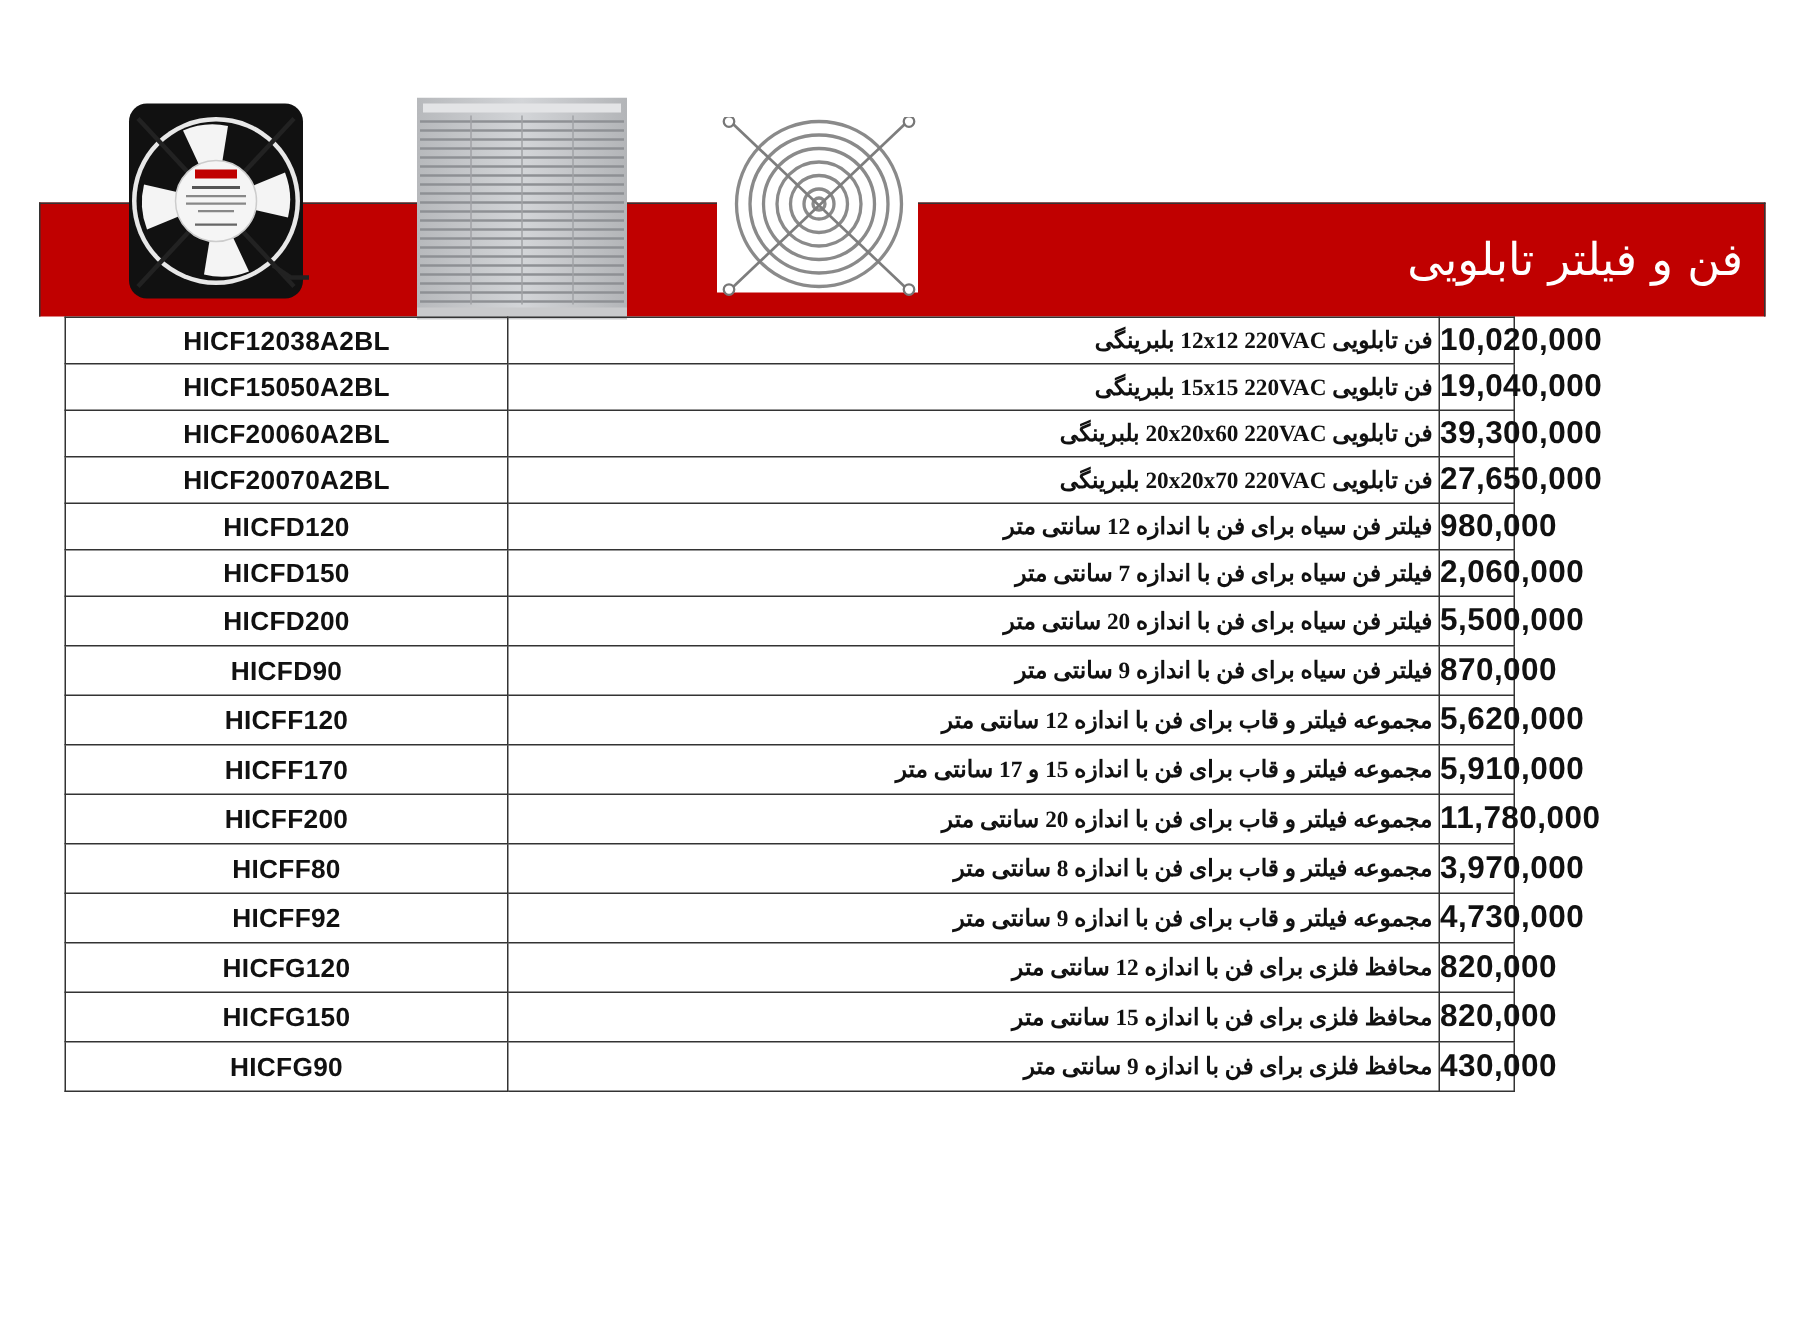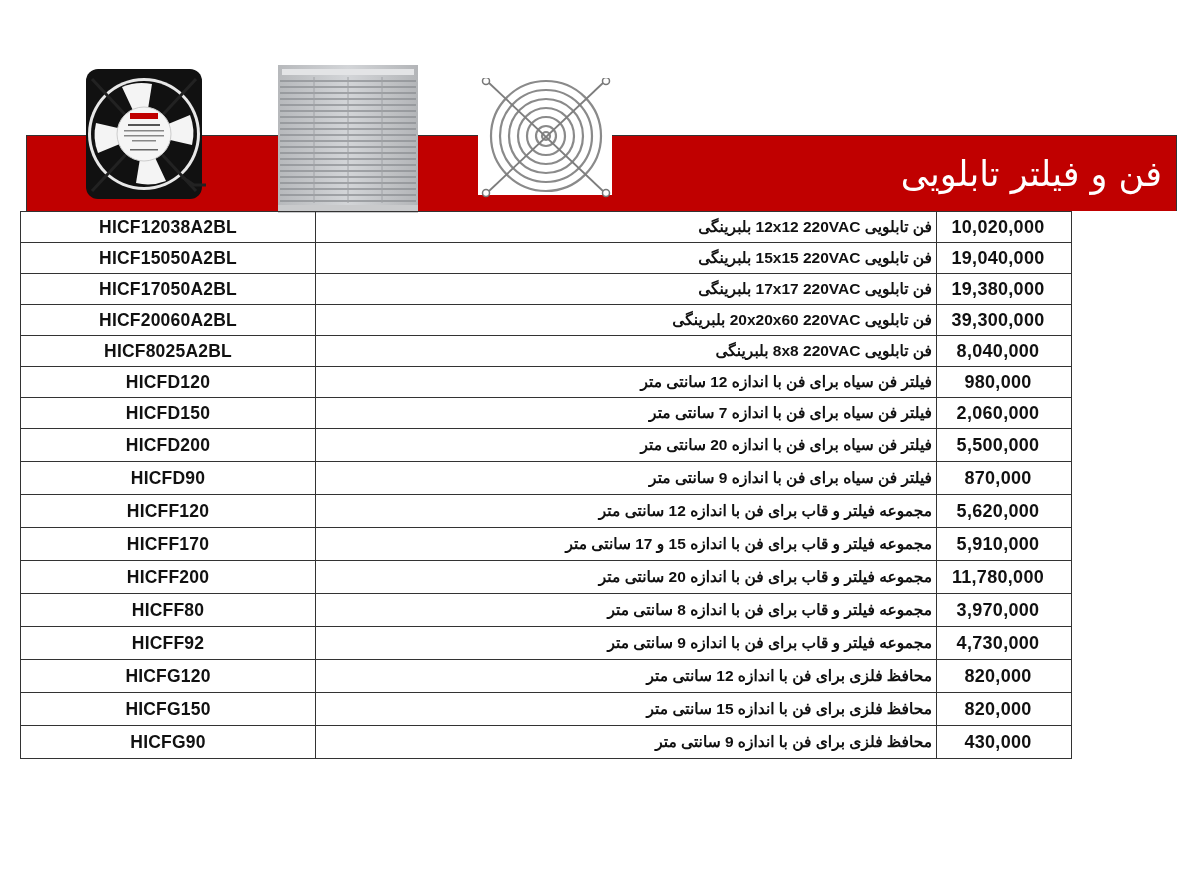--- a/index.html
+++ b/index.html
@@ -1,31 +1,31 @@
 <!DOCTYPE html>
 <html><head>
 <meta charset="utf-8">
 <style>
   html, body { margin: 0; padding: 0; background: #ffffff; }
   body { width: 1200px; height: 880px; position: relative; overflow: hidden;
          font-family: "Liberation Sans", "DejaVu Sans", sans-serif; color: #111; }
   .banner { position: absolute; left: 26px; top: 135px; width: 1151px; height: 76px; background: #c00000;
             border: 1.5px solid #333; border-bottom: none; box-sizing: border-box; }
-  .banner-title { position: absolute; right: 14px; top: 8px; color: #ffffff; font-size: 35px;
+  .banner-title { position: absolute; right: 14px; top: 8px; color: #ffffff; font-size: 30px;
                   direction: rtl; font-family: "DejaVu Sans", sans-serif; letter-spacing: 0.5px; line-height: 60px; }
 
   .products { position: absolute; left: 0; top: 0; width: 700px; height: 215px; }
   .prod { position: absolute; }
 
-  table.price { position: absolute; left: 20px; top: 211px; width: 1052px; border-collapse: collapse; table-layout: fixed; }
+  table.price { position: absolute; left: 43px; top: 211px; width: 967px; border-collapse: collapse; table-layout: fixed; }
   table.price td { border: 1.5px solid #333; height: 30px; padding: 0; font-weight: bold; white-space: nowrap; }
   td.code { width: 294px; text-align: center; font-size: 17.5px; letter-spacing: 0.2px; }
   td.desc { width: 616px; text-align: right; direction: rtl; font-size: 15.5px; padding-right: 4px !important;
-            font-family: Liberation Sans, sans-serif; }
-  td.price-cell { text-align: center; font-size: 18px; padding-right: 12px !important; letter-spacing: 0.3px; }
+            font-family: Liberation Serif, serif; }
+  td.price-cell { text-align: center; font-size: 21px; padding-right: 12px !important; letter-spacing: 0.3px; }
   tr.tall td { height: 32px; }
 </style>
 </head>
 <body>
 
 <div class="banner">
   <div class="banner-title">فن و فیلتر تابلویی</div>
 </div>
 
 <div class="products">
@@ -126,33 +126,28 @@
         <td class="code">HICF12038A2BL</td>
         <td class="desc">فن تابلویی 12x12 220VAC بلبرینگی</td>
         <td class="price-cell">10,020,000</td>
       </tr>
     <tr>
         <td class="code">HICF15050A2BL</td>
         <td class="desc">فن تابلویی 15x15 220VAC بلبرینگی</td>
         <td class="price-cell">19,040,000</td>
       </tr>
     <tr>
-        <td class="code">HICF17050A2BL</td>
-        <td class="desc">فن تابلویی 17x17 220VAC بلبرینگی</td>
-        <td class="price-cell">19,380,000</td>
-      </tr>
-    <tr>
         <td class="code">HICF20060A2BL</td>
         <td class="desc">فن تابلویی 20x20x60 220VAC بلبرینگی</td>
         <td class="price-cell">39,300,000</td>
       </tr>
     <tr>
-        <td class="code">HICF8025A2BL</td>
-        <td class="desc">فن تابلویی 8x8 220VAC بلبرینگی</td>
-        <td class="price-cell">8,040,000</td>
+        <td class="code">HICF20070A2BL</td>
+        <td class="desc">فن تابلویی 20x20x70 220VAC بلبرینگی</td>
+        <td class="price-cell">27,650,000</td>
       </tr>
     <tr>
         <td class="code">HICFD120</td>
         <td class="desc">فیلتر فن سیاه برای فن با اندازه 12 سانتی متر</td>
         <td class="price-cell">980,000</td>
       </tr>
     <tr>
         <td class="code">HICFD150</td>
         <td class="desc">فیلتر فن سیاه برای فن با اندازه 7 سانتی متر</td>
         <td class="price-cell">2,060,000</td>

